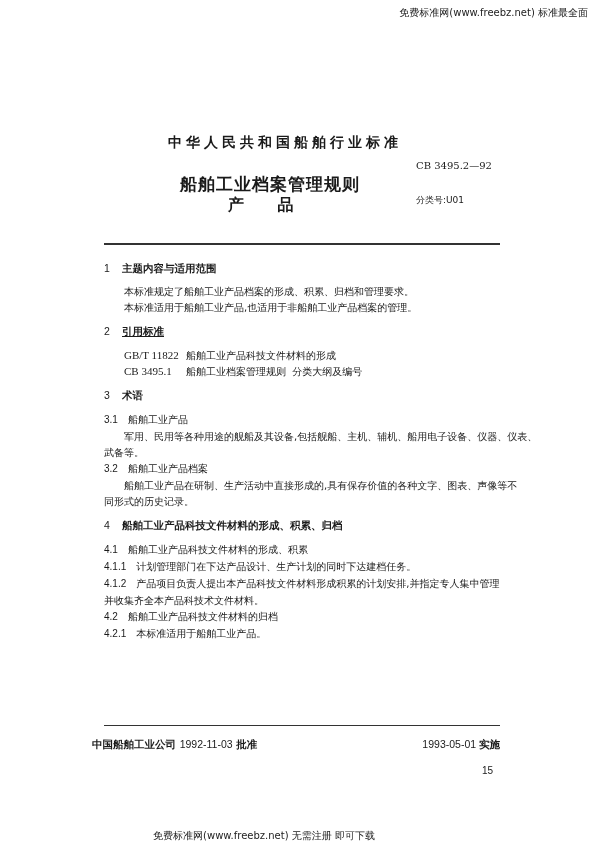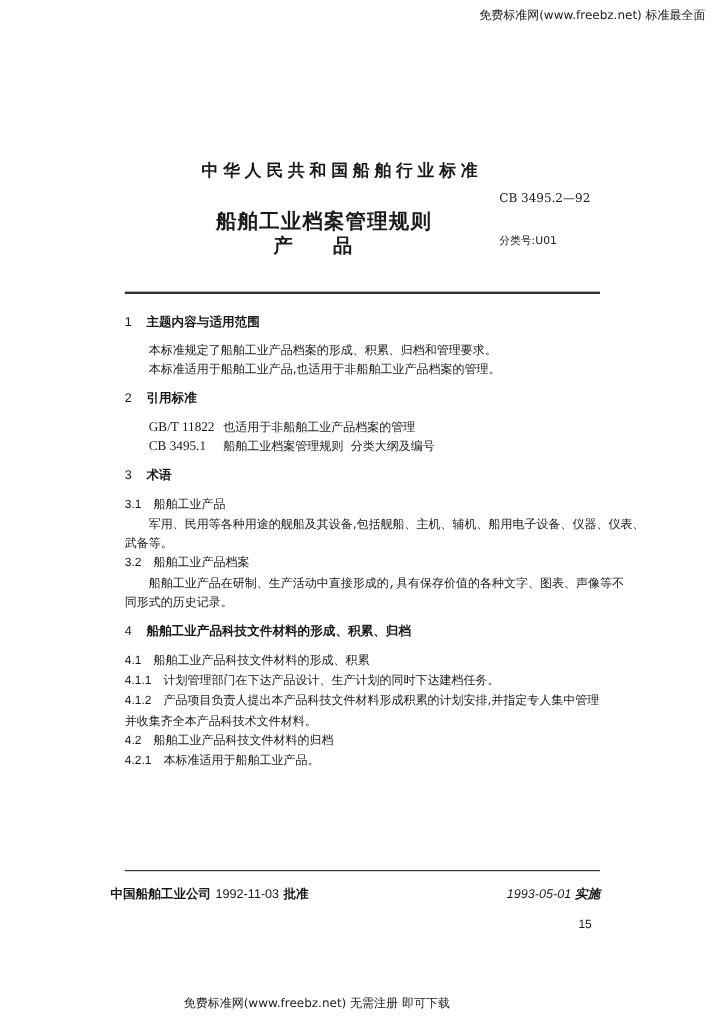--- a/index.html
+++ b/index.html
@@ -20,21 +20,21 @@
   .h1 { font-size:10.5px; font-weight:bold; left:104px; }
   .h1 .num { display:inline-block; width:18px; font-weight:normal; font-family:"Liberation Sans", sans-serif; }
   .p { font-size:10px; left:104px; }
   .ind { left:124px; }
   .ref-code { display:inline-block; width:62px; font-family:"Liberation Serif", serif; font-size:11px; }
   .sub { font-size:10px; left:104px; }
   .sub .num { display:inline-block; font-family:"Liberation Sans", sans-serif; margin-right:10px; }
   .rule-bottom { top:725px; left:104px; width:396px; height:1.2px; background:#333; }
   .footer-left { top:738px; left:92px; font-size:10.5px; font-weight:bold; }
   .footer-left .date { font-weight:normal; font-family:"Liberation Sans", sans-serif; }
-  .footer-right { top:738px; right:100px; font-size:10.5px; font-family:"Liberation Sans", sans-serif;font-style:italic; }
+  .footer-right { top:738px; right:100px; font-size:10.5px; font-family:"Liberation Sans", sans-serif; }
   .footer-right b { font-family:"DejaVu Sans", sans-serif; }
   .page-num { top:765px; left:482px; font-size:10px; font-family:"Liberation Sans", sans-serif; }
 </style>
 </head>
 <body>
 
 <div class="abs watermark-top">免费标准网(www.freebz.net) 标准最全面</div>
 
 <div class="abs std-org"><span>中华人民共和国船舶行业标准</span></div>
 <div class="abs std-code">CB 3495.2—92</div>
@@ -43,42 +43,42 @@
 <div class="abs doc-class">分类号:U01</div>
 
 <div class="abs rule-top"></div>
 
 <div class="abs h1" style="top:262px;">
   <span class="num">1</span><span>主题内容与适用范围</span>
 </div>
 <div class="abs p ind" style="top:285px;">本标准规定了船舶工业产品档案的形成、积累、归档和管理要求。</div>
 <div class="abs p ind" style="top:301px;">本标准适用于船舶工业产品,也适用于非船舶工业产品档案的管理。</div>
 
-<div class="abs h1" style="top:325px;">
+<div class="abs h1" style="top:325px;text-decoration:underline;">
   <span class="num">2</span><span>引用标准</span>
 </div>
 <div class="abs p ind" style="top:349px;">
-  <span class="ref-code">GB/T 11822</span><span>也适用于非船舶工业产品档案的管理</span>
+  <span class="ref-code">GB/T 11822</span><span>船舶工业产品科技文件材料的形成</span>
 </div>
 <div class="abs p ind" style="top:365px;">
   <span class="ref-code">CB 3495.1</span><span style="white-space:pre;">船舶工业档案管理规则  分类大纲及编号</span>
 </div>
 
 <div class="abs h1" style="top:389px;">
   <span class="num">3</span><span>术语</span>
 </div>
 <div class="abs sub" style="top:413px;">
   <span class="num">3.1</span><span>船舶工业产品</span>
 </div>
 <div class="abs p ind" style="top:430px;">军用、民用等各种用途的舰船及其设备,包括舰船、主机、辅机、船用电子设备、仪器、仪表、</div>
 <div class="abs p" style="top:446px;">武备等。</div>
 <div class="abs sub" style="top:462px;">
   <span class="num">3.2</span><span>船舶工业产品档案</span>
 </div>
-<div class="abs p ind" style="top:479px;font-family:Liberation Mono, monospace;">船舶工业产品在研制、生产活动中直接形成的,具有保存价值的各种文字、图表、声像等不</div>
+<div class="abs p ind" style="top:479px;">船舶工业产品在研制、生产活动中直接形成的,具有保存价值的各种文字、图表、声像等不</div>
 <div class="abs p" style="top:495px;">同形式的历史记录。</div>
 
 <div class="abs h1" style="top:519px;">
   <span class="num">4</span><span>船舶工业产品科技文件材料的形成、积累、归档</span>
 </div>
 <div class="abs sub" style="top:543px;">
   <span class="num">4.1</span><span>船舶工业产品科技文件材料的形成、积累</span>
 </div>
 <div class="abs sub" style="top:560px;">
   <span class="num">4.1.1</span><span>计划管理部门在下达产品设计、生产计划的同时下达建档任务。</span>

